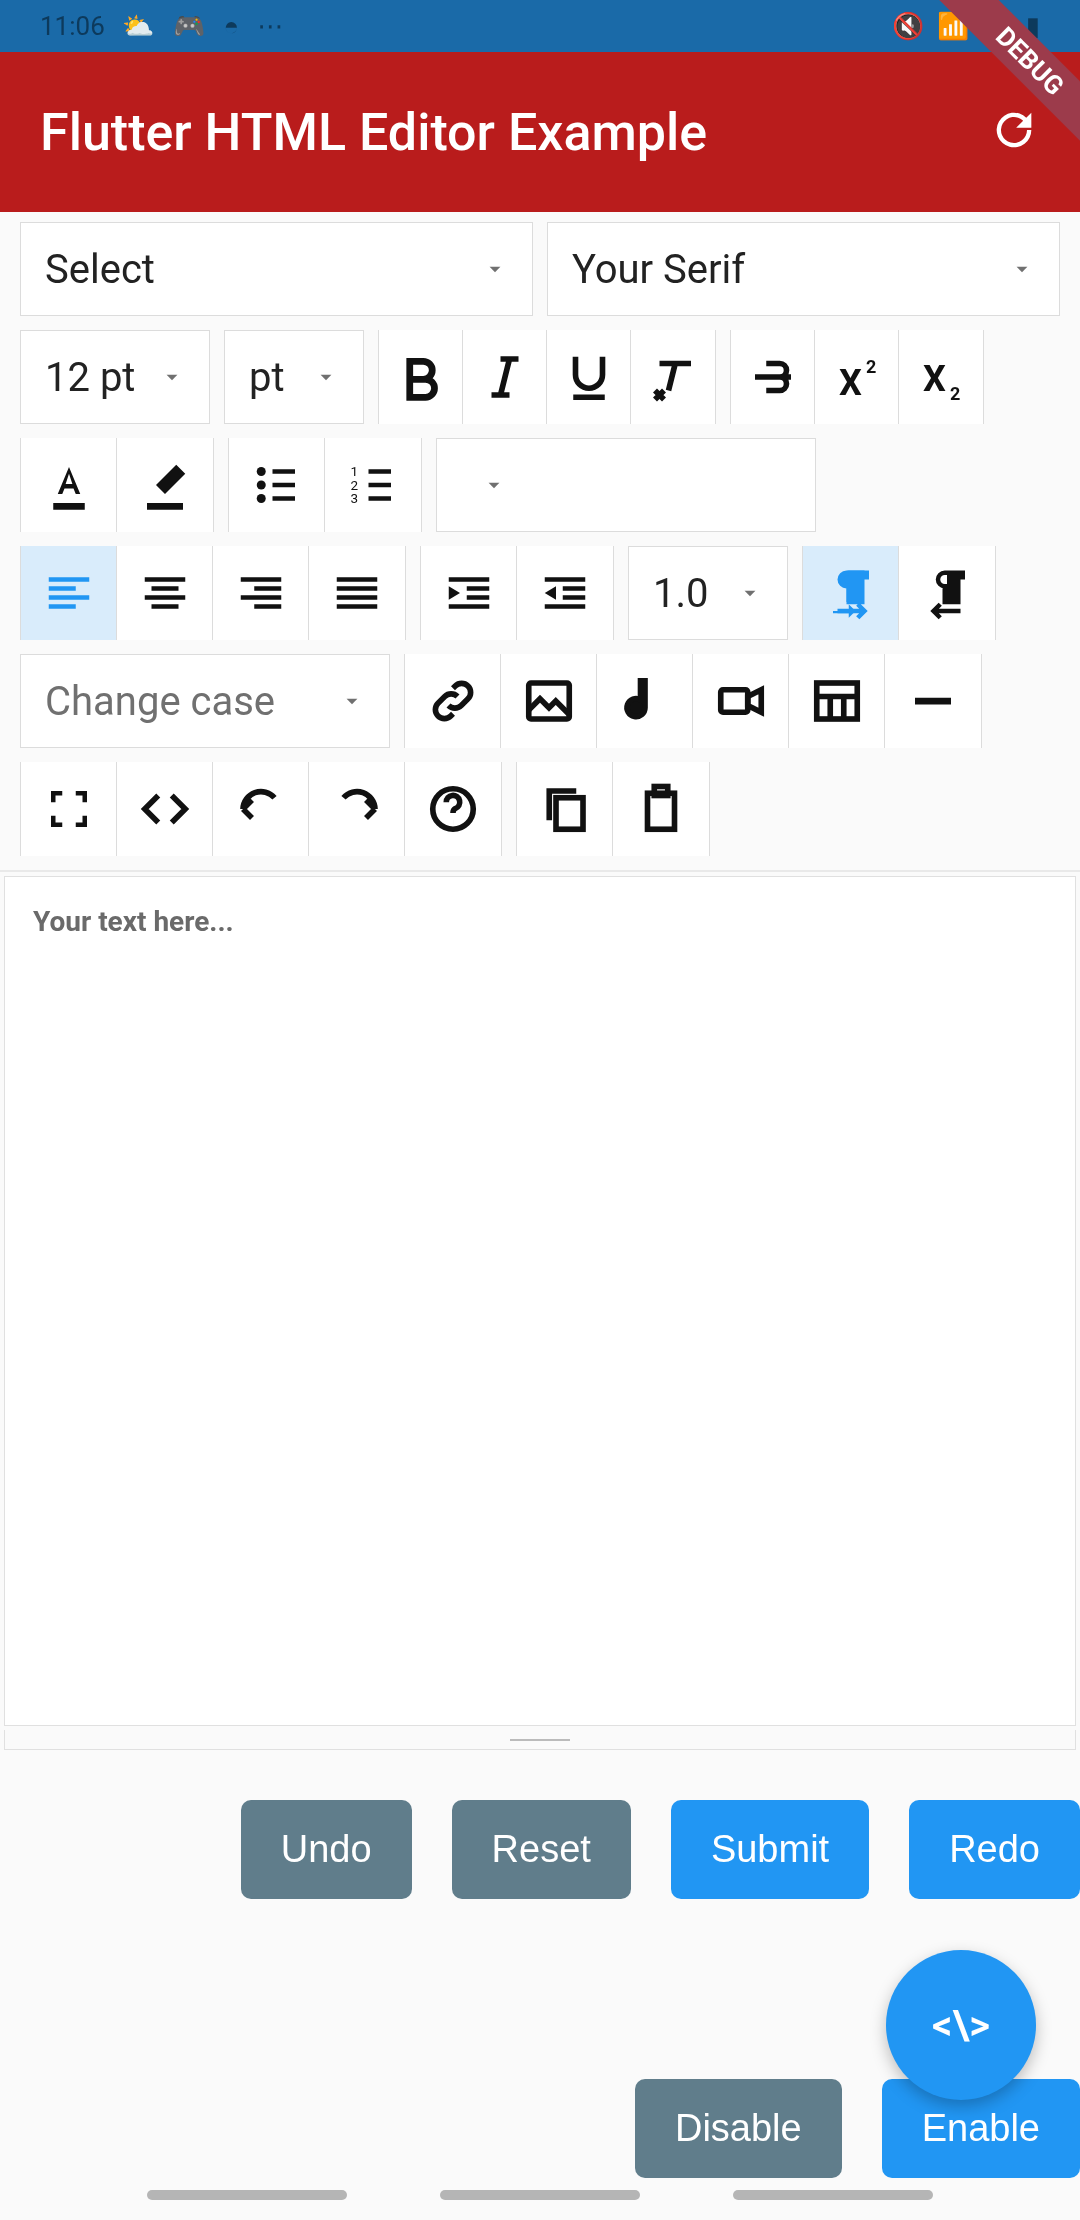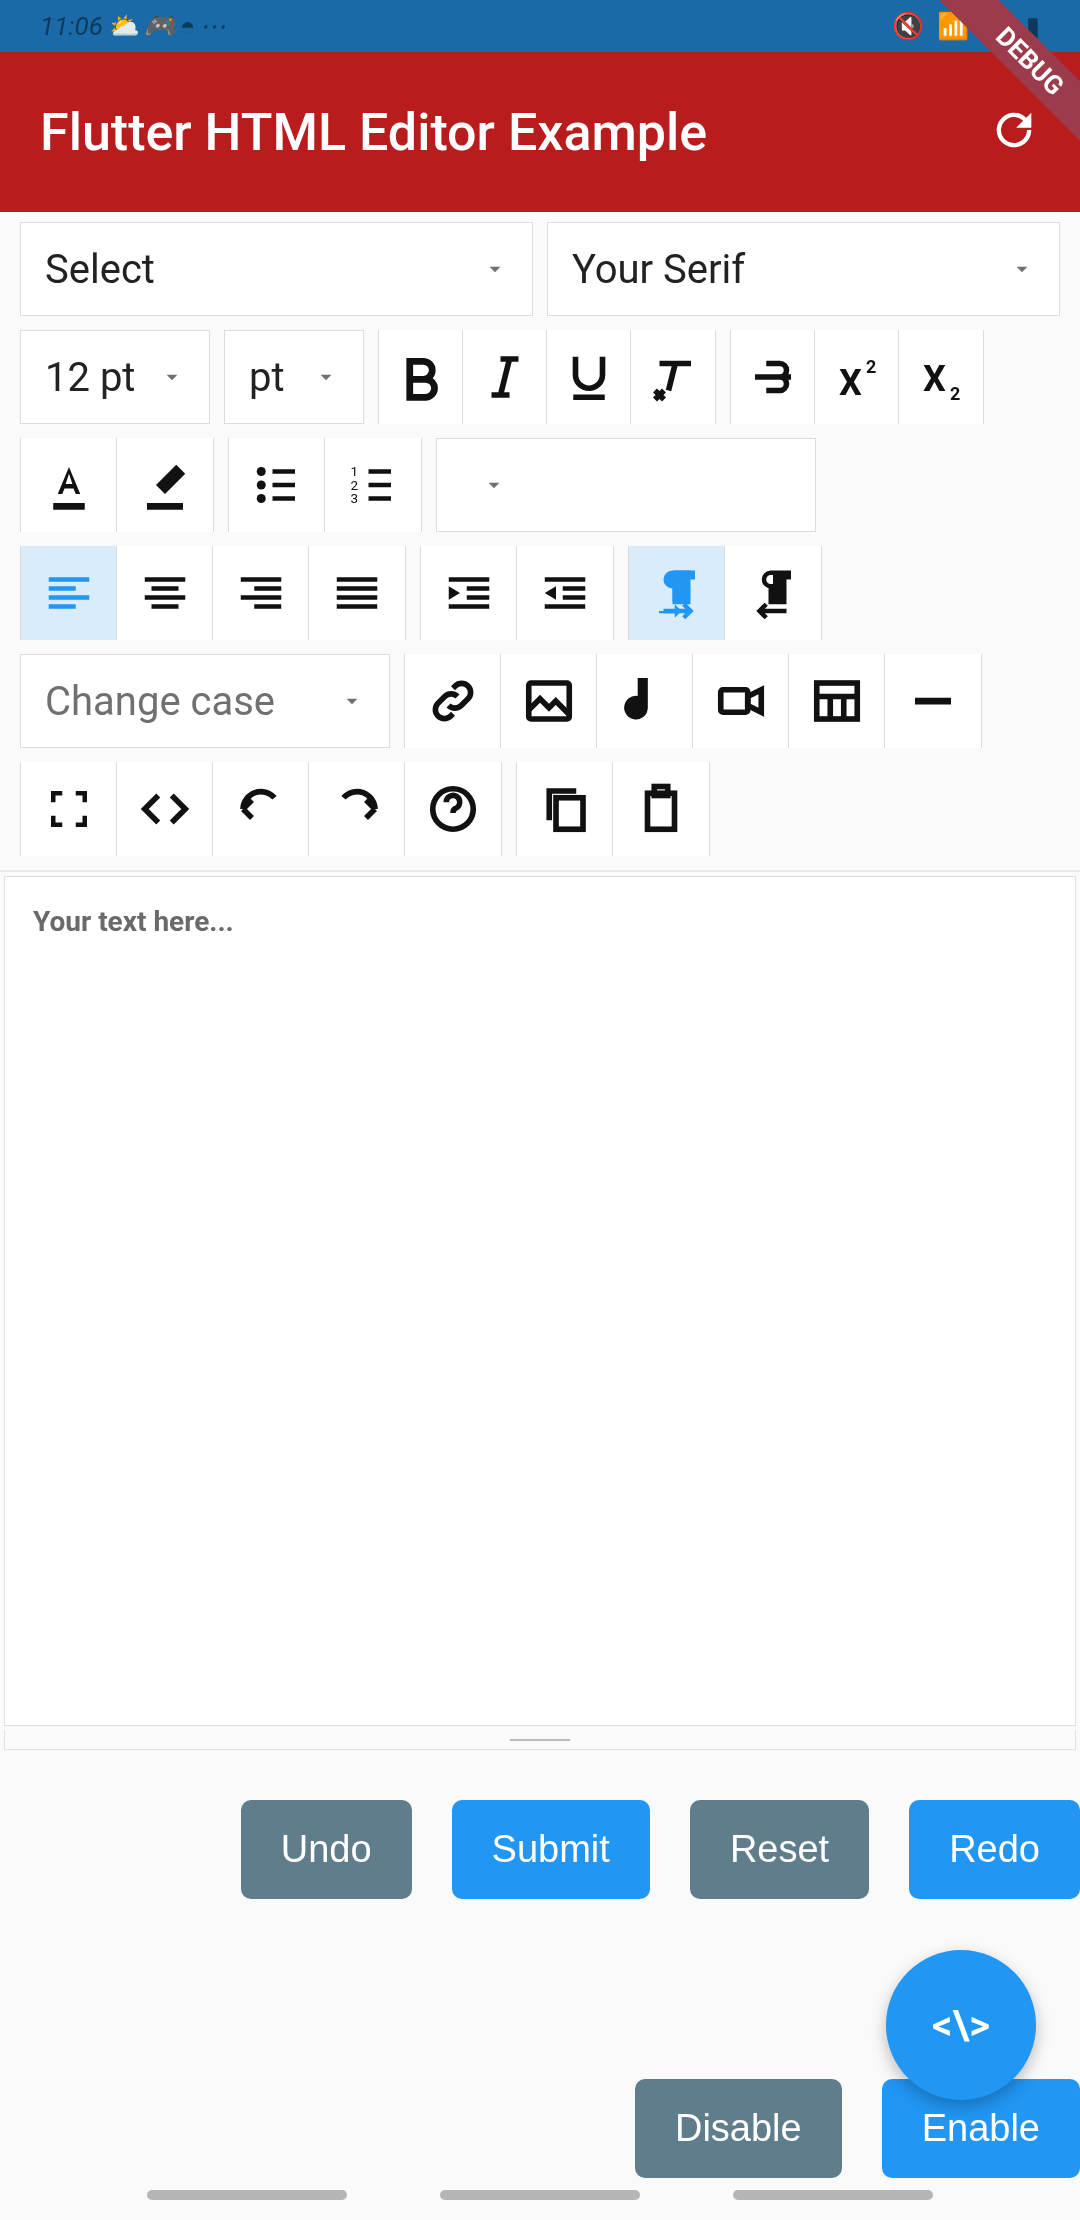--- a/index.html
+++ b/index.html
@@ -14,21 +14,21 @@
   .status-bar {
     height: 52px;
     background: #1a6aa8;
     display: flex;
     align-items: center;
     justify-content: space-between;
     padding: 0 40px;
     color: #0d3a5c;
     font-size: 26px;
   }
-  .status-left { display:flex; align-items:center; gap:4px;font-style:italic;}
+  .status-left { display:flex; align-items:center; gap:18px;}
   .status-right { display:flex; align-items:center; gap:12px;}
   .app-bar {
     height: 160px;
     background: #b91c1c;
     display: flex;
     align-items: center;
     justify-content: space-between;
     padding: 4px 40px;
     color: #fff;
   }
@@ -325,20 +325,28 @@
           <svg viewBox="0 0 24 24">
             <path d="M3 5h18v2H3zM11 9h10v2H11zM11 13h10v2H11zM3 17h18v2H3zM3 9l5 3-5 3z"></path>
           </svg>
         </div>
       <div class="tb-btn">
           <svg viewBox="0 0 24 24">
             <path d="M3 5h18v2H3zM11 9h10v2H11zM11 13h10v2H11zM3 17h18v2H3zM8 9l-5 3 5 3z"></path>
           </svg>
         </div>
     </div>
+    <div class="ctl select" style="width:160px">
+      <span class="select-text">1.0</span>
+      <span class="caret">
+          <svg viewBox="0 0 24 24">
+            <path d="M7 10l5 5 5-5z"></path>
+          </svg>
+        </span>
+    </div>
     <div class="ctl btngroup">
       <div class="tb-btn active">
           <svg viewBox="0 0 24 24">
             <path d="M10 4v6a4 4 0 0 1 0-8h8v2h-2v12h-2V4h-2v12h-2V4zM4 20h10l-3 3v-2H4zm10 0l-3-3v2" stroke="#2196f3" stroke-width="0"></path>
             <path d="M11 3h8v2h-2v11h-2V5h-2v11h-2V9a3 3 0 0 1 0-6zM6 20h12M15 17l3 3-3 3" stroke="#2196f3" stroke-width="2" fill="none"></path>
           </svg>
         </div>
       <div class="tb-btn">
           <svg viewBox="0 0 24 24">
             <path d="M11 3h8v2h-2v11h-2V5h-2v11h-2V9a3 3 0 0 1 0-6zM18 20H6M9 17l-3 3 3 3" stroke="#111" stroke-width="2" fill="none"></path>
@@ -441,22 +449,22 @@
 
 <div class="editor-area">
   <span>Your text here...</span>
 </div>
 <div class="drag-handle">
   <div></div>
 </div>
 
 <div class="action-row">
   <button class="act-btn act-grey">Undo</button>
+  <button class="act-btn act-grey">Reset</button>
   <button class="act-btn act-blue">Submit</button>
-  <button class="act-btn act-grey">Reset</button>
   <button class="act-btn act-blue">Redo</button>
 </div>
 
 <div style="height:120px"></div>
 
 <div class="action-row">
   <button class="act-btn act-grey">Disable</button>
   <button class="act-btn act-blue">Enable</button>
 </div>
 

